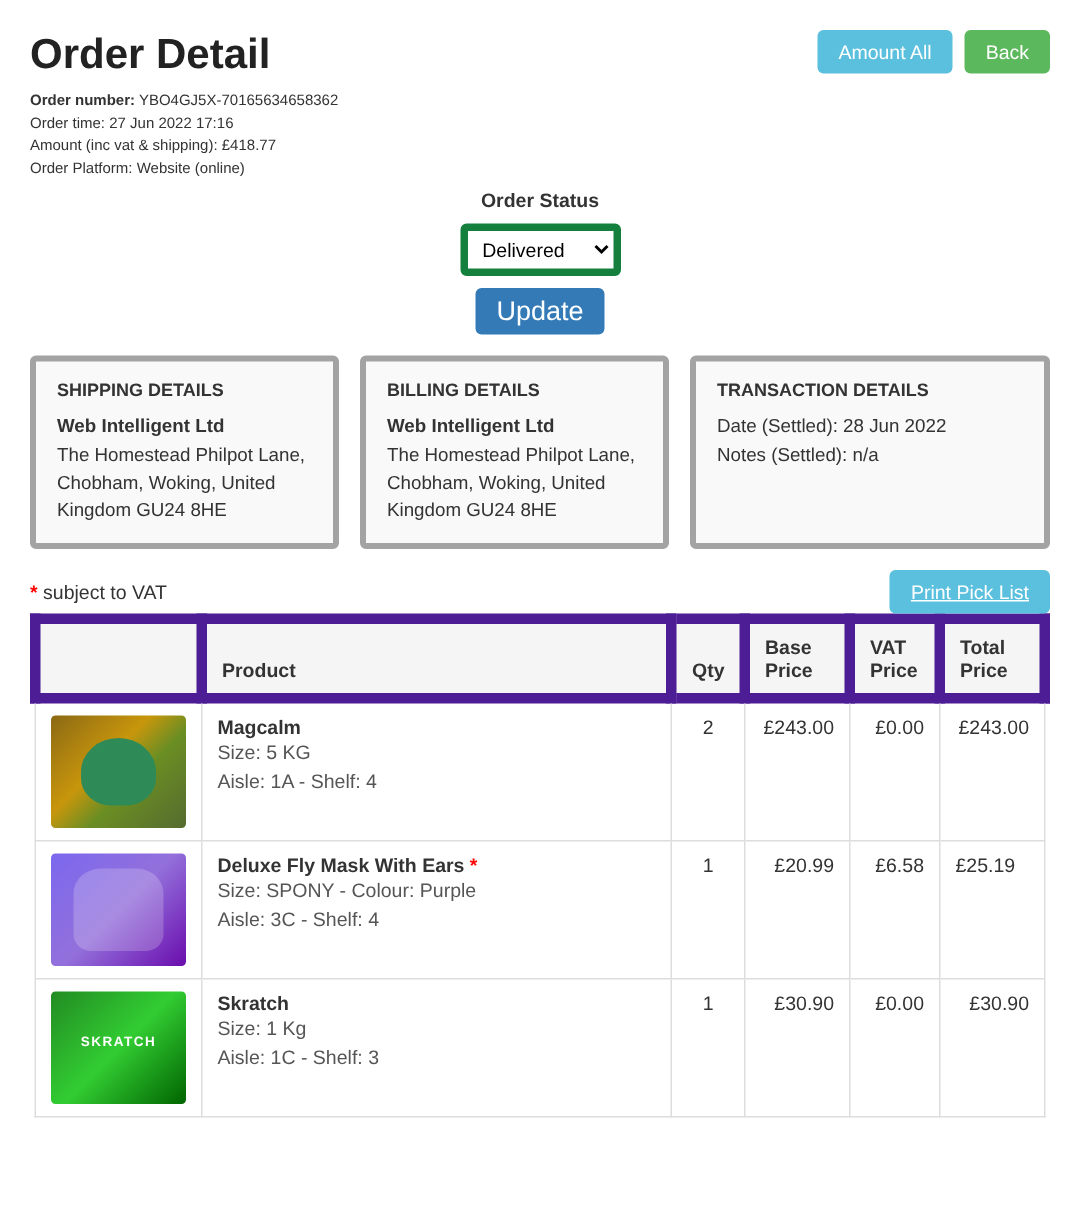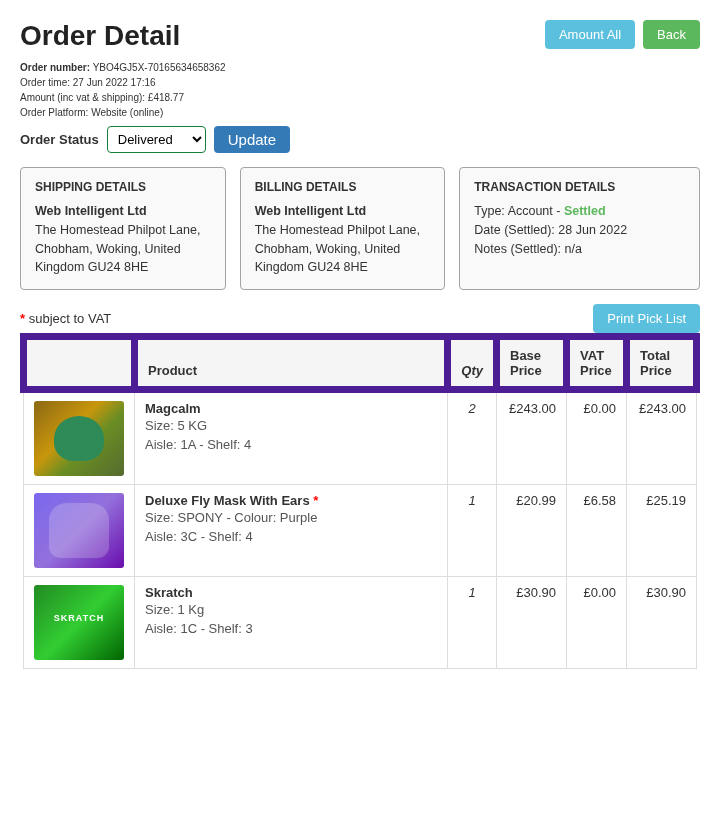--- a/index.html
+++ b/index.html
@@ -51,49 +51,50 @@
     }
     .order-meta strong {
       font-weight: bold;
     }
     .order-status-row {
       display: flex;
       align-items: center;
       gap: 8px;
       margin-top: 8px;
       margin-bottom: 14px;
+      flex-direction: column;
     }
     .order-status-label {
       font-weight: bold;
       font-size: 13px;
     }
     .status-select {
-      border: 1px solid #15803d;
+      border: 5px solid #15803d;
       border-radius: 4px;
       padding: 4px 6px;
       font-size: 13px;
       background: #fff;
       cursor: pointer;
     }
     .btn-update {
       background: #337ab7;
       color: #fff;
       border: none;
       padding: 5px 14px;
       border-radius: 4px;
       cursor: pointer;
-      font-size: 15px;
+      font-size: 18px;
     }
     .details-row {
       display: flex;
       gap: 14px;
       margin-bottom: 14px;
     }
     .detail-card {
-      border: 1px solid #a3a3a3;
+      border: 4px solid #a3a3a3;
       border-radius: 4px;
       padding: 12px 14px;
       background: #f9f9f9;
     }
     .detail-card.shipping { flex: 1; }
     .detail-card.billing { flex: 1; }
     .detail-card.transaction { flex: 1.2; }
     .detail-card-title {
       font-weight: bold;
       font-size: 12px;
@@ -125,20 +126,21 @@
       font-weight: bold;
     }
     .btn-print-pick {
       background: #5bc0de;
       color: #fff;
       border: none;
       padding: 7px 14px;
       border-radius: 4px;
       cursor: pointer;
       font-size: 13px;
+      text-decoration: underline;
     }
     .order-table {
       width: 100%;
       border-collapse: collapse;
       font-size: 13px;
     }
     .order-table th {
       border: 7px solid #4c1d95;
       padding: 8px 10px;
       text-align: left;
@@ -146,21 +148,21 @@
       font-weight: bold;
       vertical-align: bottom;
     }
     .order-table td {
       border: 1px solid #ddd;
       padding: 8px 10px;
       vertical-align: top;
     }
     .col-img { width: 110px; }
     .col-product { }
-    .col-qty { width: 43px; text-align: center; font-style: italic; }
+    .col-qty { width: 43px; text-align: center; }
     .col-base { width: 70px; text-align: right; }
     .col-vat { width: 60px; text-align: right; }
     .col-total { width: 70px; text-align: right; }
     .th-base, .th-vat, .th-total {
       text-align: right;
     }
     .product-name {
       font-weight: bold;
       margin-bottom: 2px;
     }
@@ -276,25 +278,20 @@
     <p><strong>Web Intelligent Ltd</strong></p>
     <p>The Homestead Philpot Lane, Chobham, Woking, United Kingdom GU24 8HE</p>
   </div>
   <div class="detail-card billing">
     <div class="detail-card-title">BILLING DETAILS</div>
     <p><strong>Web Intelligent Ltd</strong></p>
     <p>The Homestead Philpot Lane, Chobham, Woking, United Kingdom GU24 8HE</p>
   </div>
   <div class="detail-card transaction">
     <div class="detail-card-title">TRANSACTION DETAILS</div>
-    <p>
-      <span>Type:</span>
-      <span>Account -</span>
-      <span class="settled-text">Settled</span>
-    </p>
     <p>
       <span>Date (Settled):</span>
       <span>28 Jun 2022</span>
     </p>
     <p>
       <span>Notes (Settled):</span>
       <span>n/a</span>
     </p>
   </div>
 </div>
@@ -338,21 +335,21 @@
         <div class="img-flymask"></div>
       </td>
       <td>
         <div class="product-name">Deluxe Fly Mask With Ears <span class="vat-star-inline">*</span></div>
         <div class="product-size">Size: SPONY - Colour: Purple</div>
         <div class="product-aisle">Aisle: 3C - Shelf: 4</div>
       </td>
       <td class="col-qty">1</td>
       <td class="col-base" style="text-align:right">£20.99</td>
       <td class="col-vat" style="text-align:right">£6.58</td>
-      <td class="col-total" style="text-align:right">£25.19</td>
+      <td class="col-total" style="text-align:left">£25.19</td>
     </tr>
     <tr>
       <td class="col-img">
         <div class="img-skratch"></div>
       </td>
       <td>
         <div class="product-name">Skratch</div>
         <div class="product-size">Size: 1 Kg</div>
         <div class="product-aisle">Aisle: 1C - Shelf: 3</div>
       </td>

